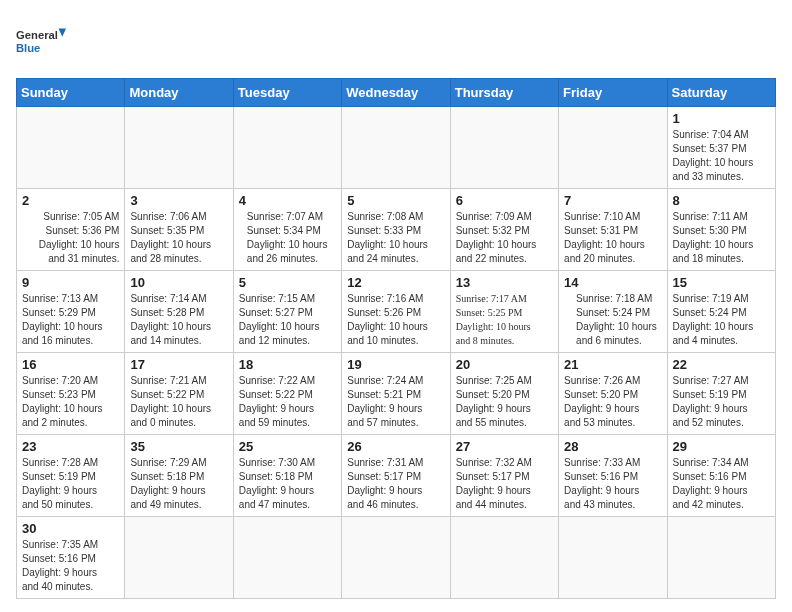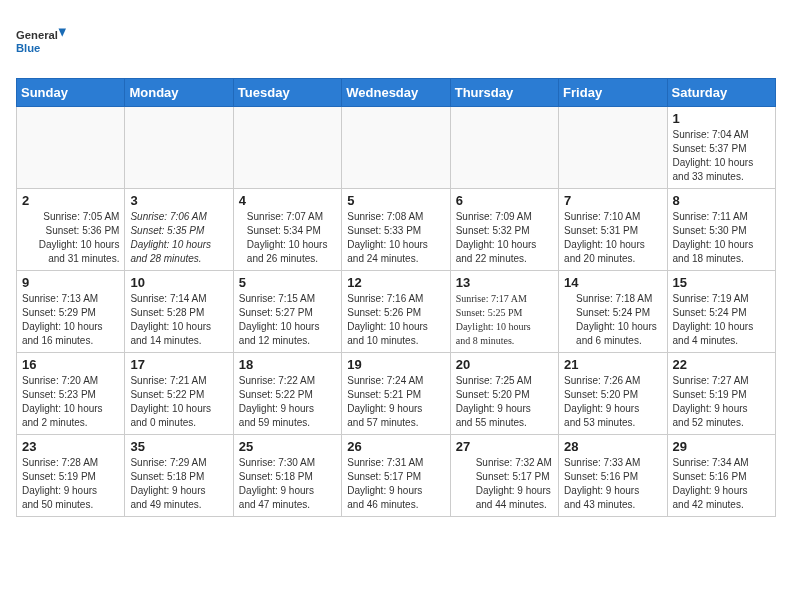--- a/index.html
+++ b/index.html
@@ -122,21 +122,21 @@
       <tr>
         <td>
           <span class="day-number">2</span>
           <div class="day-info" style="white-space: pre-line; text-align: right;">Sunrise: 7:05 AM
 Sunset: 5:36 PM
 Daylight: 10 hours
 and 31 minutes.</div>
         </td>
         <td>
           <span class="day-number">3</span>
-          <div class="day-info" style="white-space: pre-line; font-style: italic;">Sunrise: 7:06 AM
+          <div class="day-info" style="white-space: pre-line;">Sunrise: 7:06 AM
 Sunset: 5:35 PM
 Daylight: 10 hours
 and 28 minutes.</div>
         </td>
         <td>
           <span class="day-number">4</span>
           <div class="day-info" style="white-space: pre-line; margin-left: 8px;">Sunrise: 7:07 AM
 Sunset: 5:34 PM
 Daylight: 10 hours
 and 26 minutes.</div>
@@ -296,34 +296,49 @@
         </td>
         <td>
           <span class="day-number">26</span>
           <div class="day-info" style="white-space: pre-line;">Sunrise: 7:31 AM
 Sunset: 5:17 PM
 Daylight: 9 hours
 and 46 minutes.</div>
         </td>
         <td>
           <span class="day-number">27</span>
-          <div class="day-info" style="white-space: pre-line; margin-left: 20px;">Sunrise: 7:32 AM
+          <div class="day-info" style="white-space: pre-line;">Sunrise: 7:32 AM
 Sunset: 5:17 PM
 Daylight: 9 hours
 and 44 minutes.</div>
         </td>
         <td>
           <span class="day-number">28</span>
           <div class="day-info" style="white-space: pre-line;">Sunrise: 7:33 AM
 Sunset: 5:16 PM
 Daylight: 9 hours
 and 43 minutes.</div>
         </td>
         <td>
           <span class="day-number">29</span>
           <div class="day-info" style="white-space: pre-line;">Sunrise: 7:34 AM
 Sunset: 5:16 PM
 Daylight: 9 hours
 and 42 minutes.</div>
         </td>
+      </tr>
+      <tr>
+        <td>
+          <span class="day-number">30</span>
+          <div class="day-info" style="white-space: pre-line;">Sunrise: 7:35 AM
+Sunset: 5:16 PM
+Daylight: 9 hours
+and 40 minutes.</div>
+        </td>
+        <td class="empty"></td>
+        <td class="empty"></td>
+        <td class="empty"></td>
+        <td class="empty"></td>
+        <td class="empty"></td>
+        <td class="empty"></td>
       </tr>
     </tbody>
 </table>
 
 </body></html>

